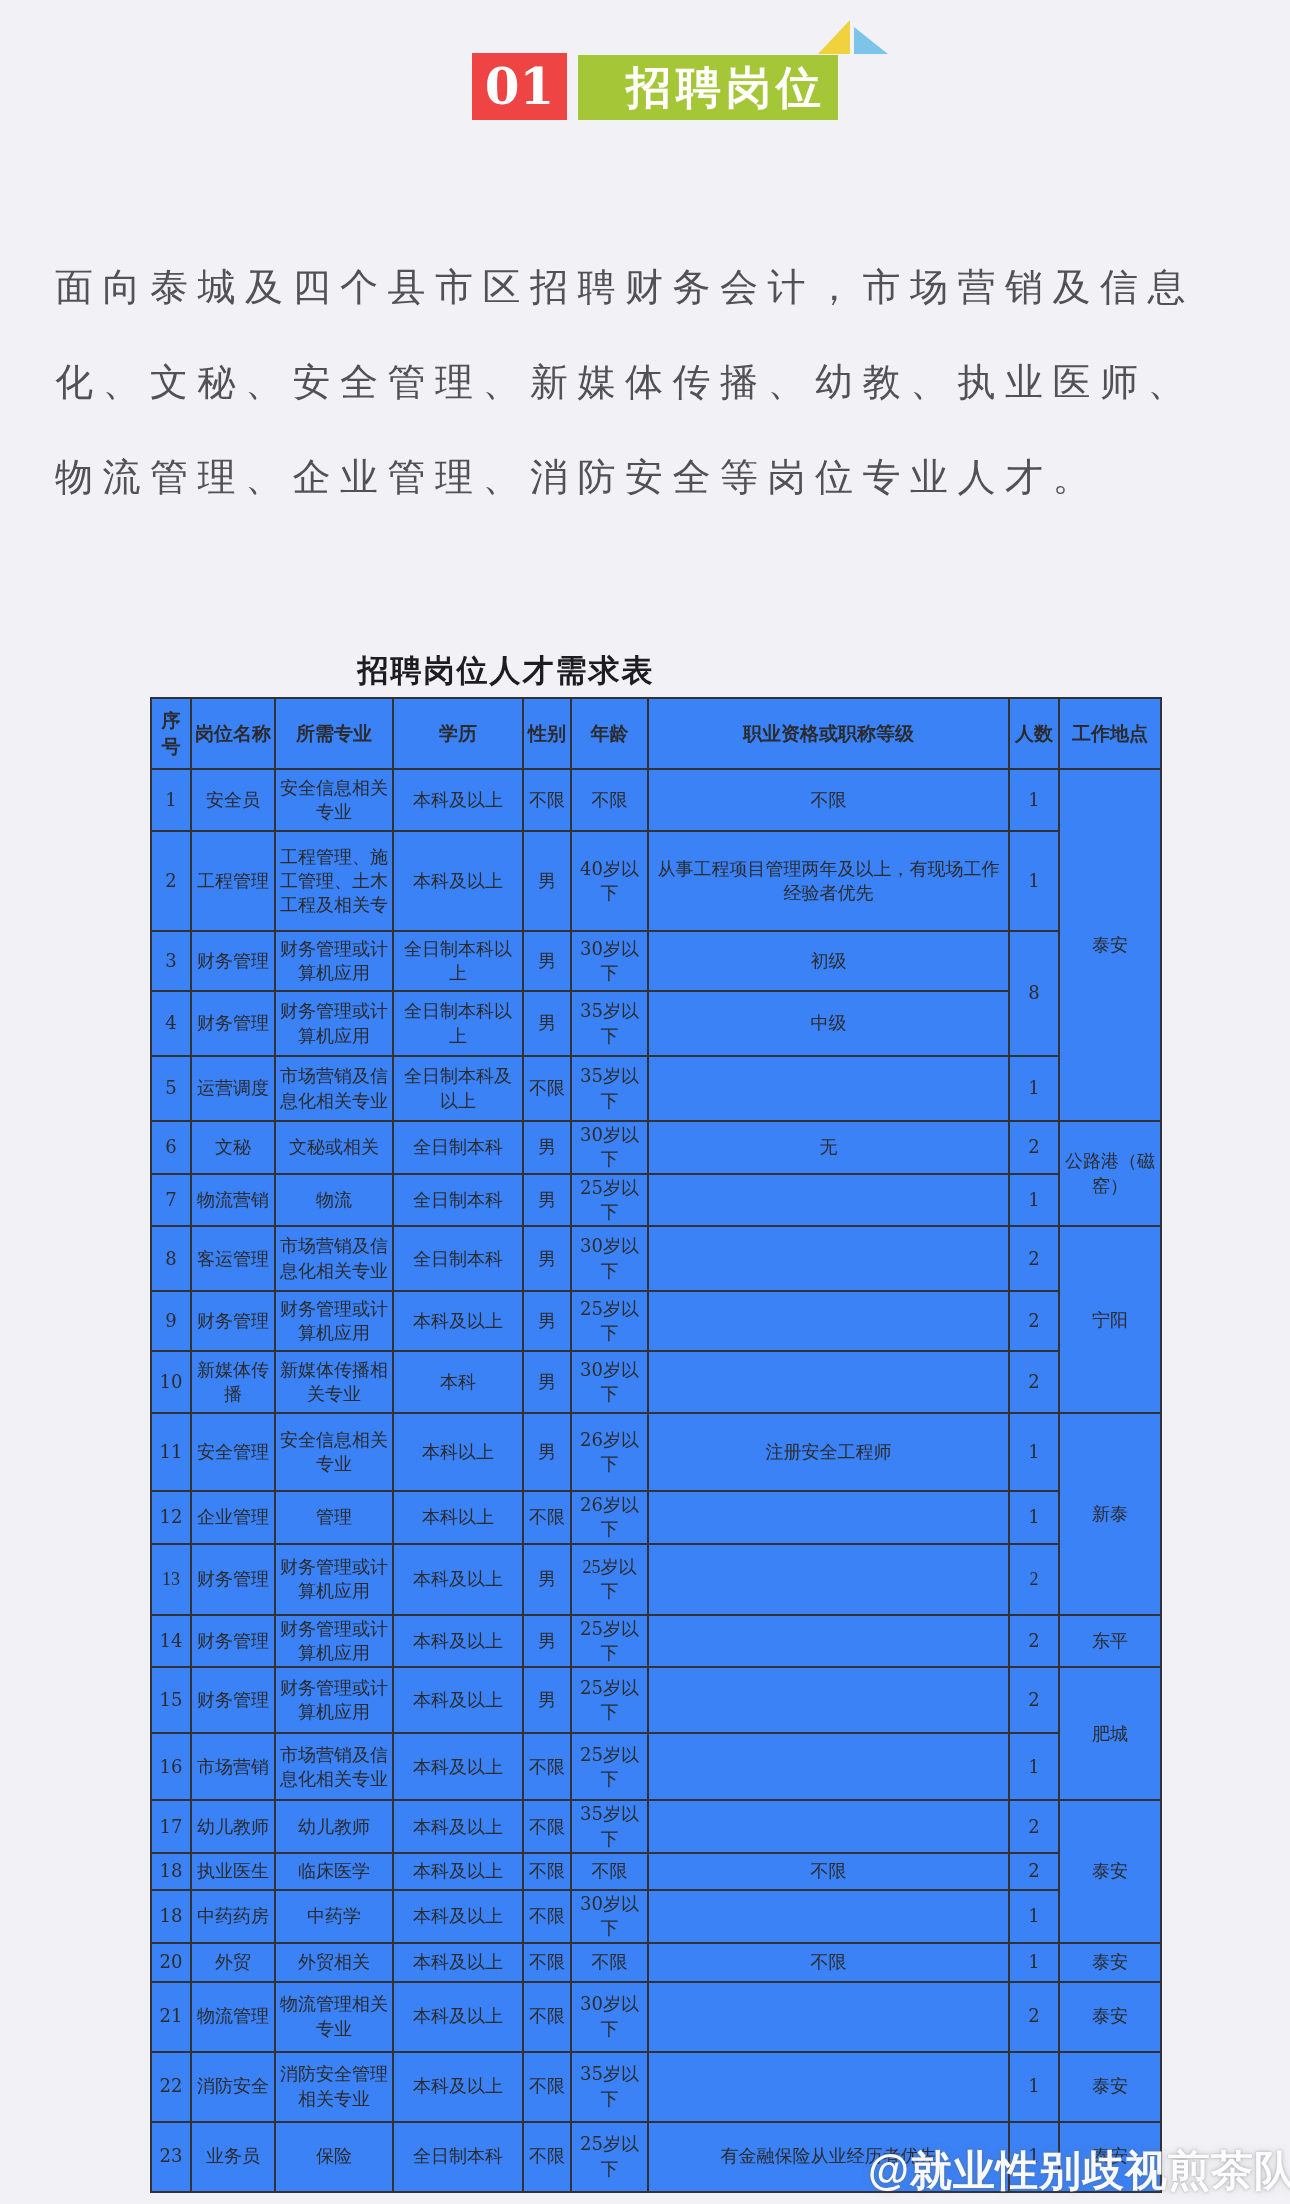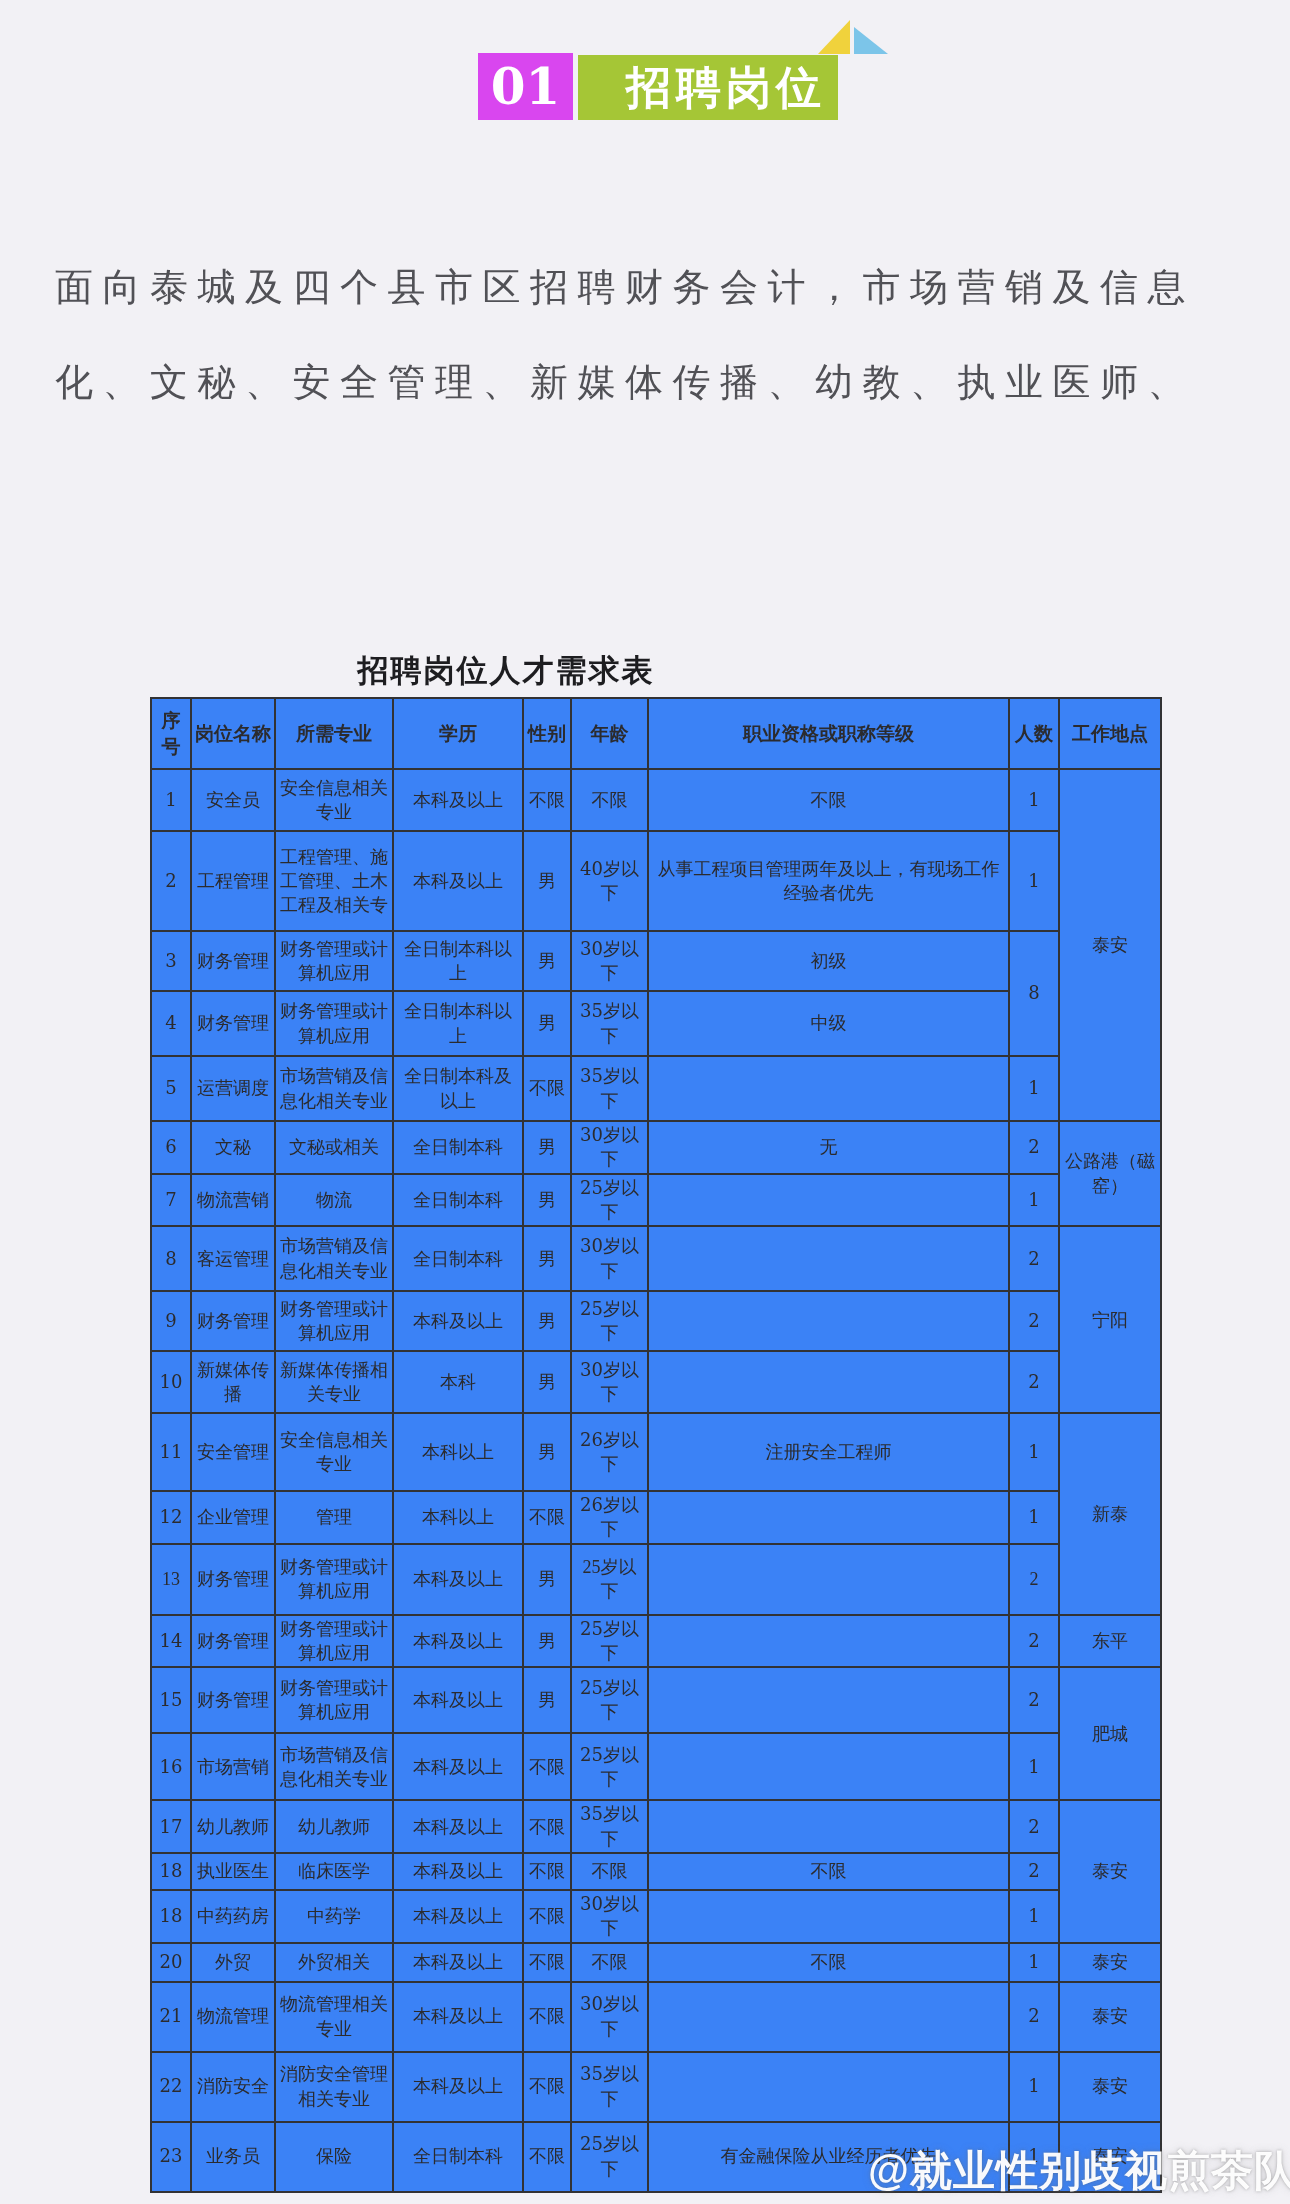--- a/index.html
+++ b/index.html
@@ -63,30 +63,31 @@
     font-size:42px;font-weight:bold;letter-spacing:1px;
     text-shadow:0 0 3px rgba(90,90,90,0.45), 0 0 8px rgba(120,120,120,0.25);
     white-space:nowrap;
   }
 </style>
 </head>
 <body style="background: rgb(242, 241, 245);">
 
 <div class="canvas">
 
-  <div class="badge-num" style="background: #d946ef; margin-left: 6px;">01</div>
+  <div class="badge-num" style="background: #ef4444;">01</div>
   <div class="badge-label" style="background: rgb(165, 198, 54);">招聘岗位</div>
   <svg class="badge-tris" width="76" height="38" viewBox="0 0 76 38">
     <polygon points="4,36 36,2 36,36" fill="#f0d23c"></polygon>
     <polygon points="40,9 40,36 74,36" fill="#7cc5e9"></polygon>
   </svg>
 
   <div class="intro">
     <div>面向泰城及四个县市区招聘财务会计，市场营销及信息</div>
     <div>化、文秘、安全管理、新媒体传播、幼教、执业医师、</div>
+    <div>物流管理、企业管理、消防安全等岗位专业人才。</div>
   </div>
 
   <div class="tbl-title">招聘岗位人才需求表</div>
 
   <table class="req">
     <colgroup>
         <col style="width: 40px;">
         <col style="width: 84px;">
         <col style="width: 118px;">
         <col style="width: 130px;">

